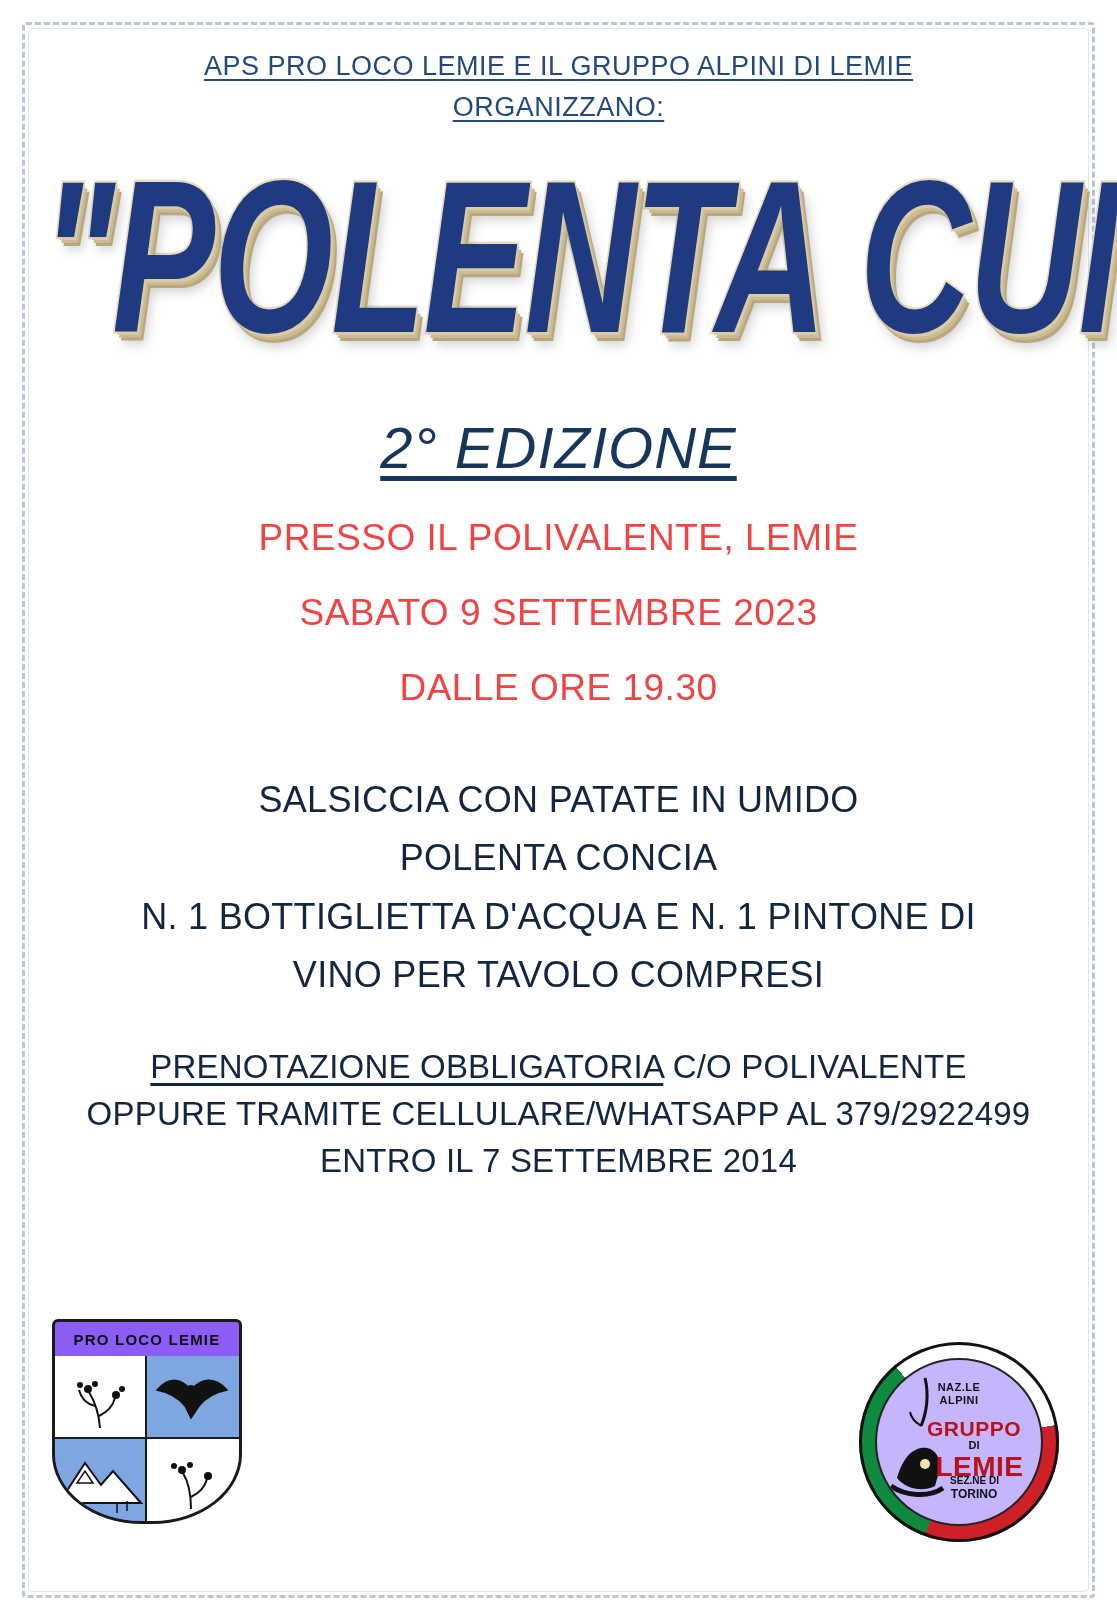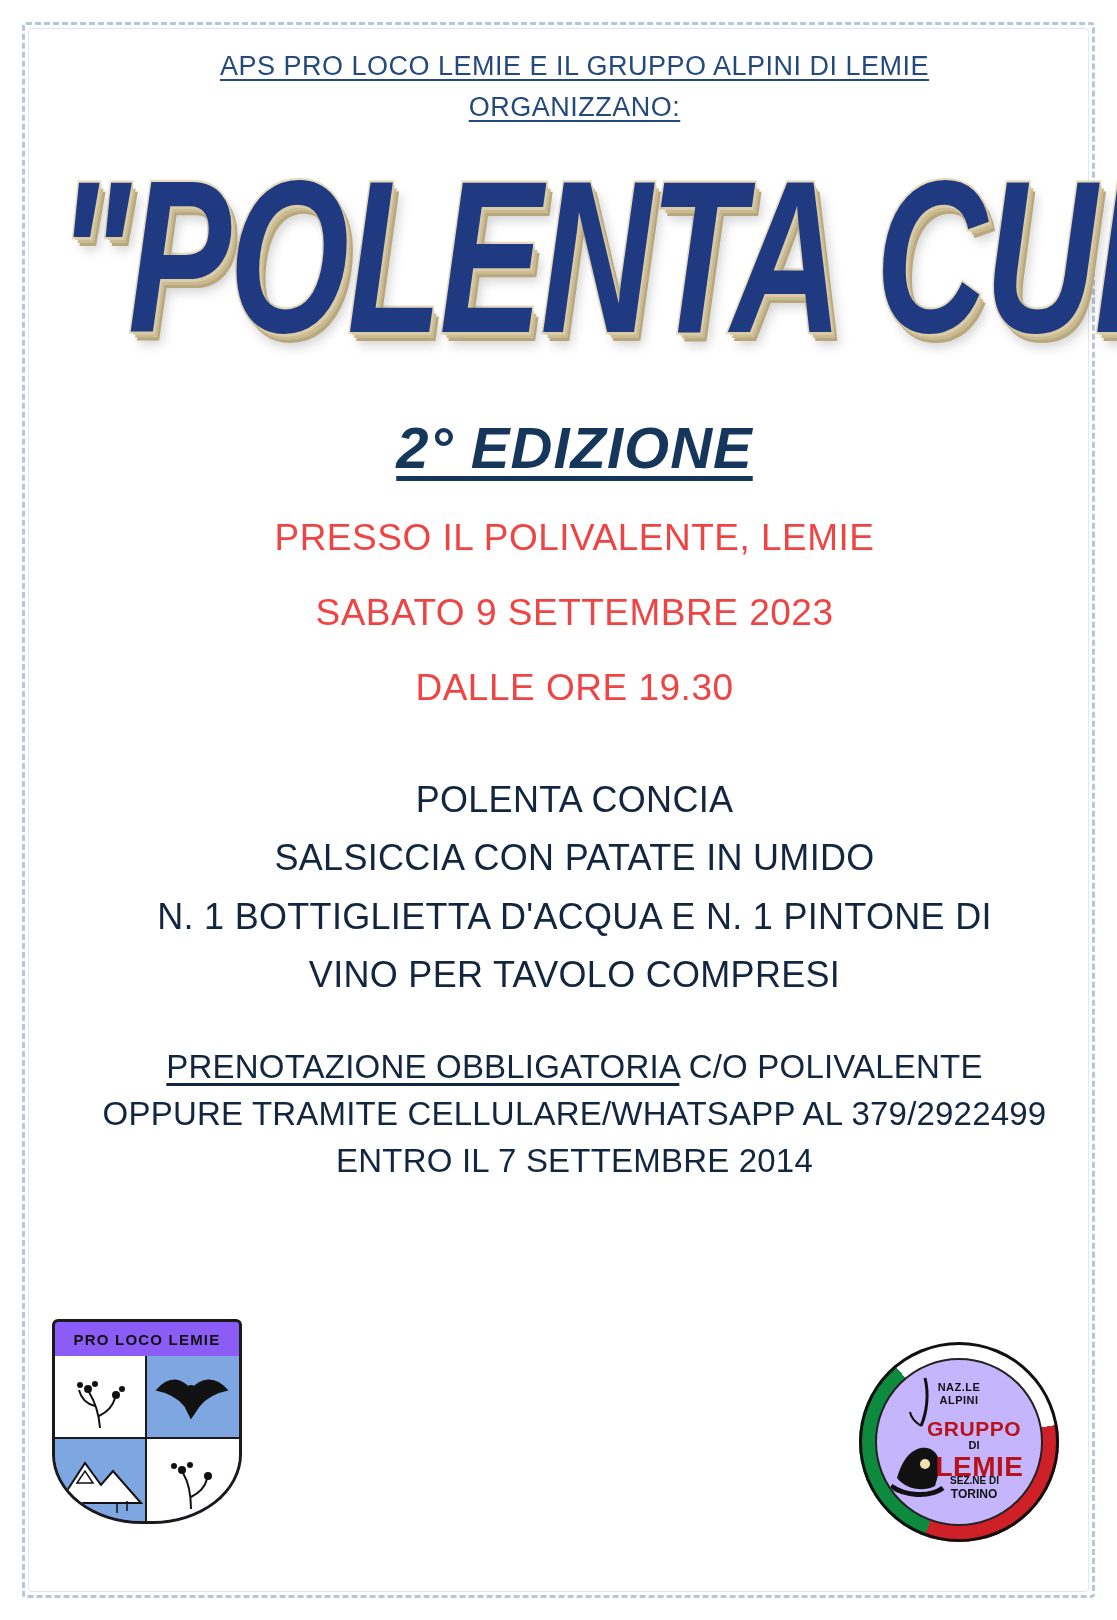--- a/index.html
+++ b/index.html
@@ -36,21 +36,21 @@
     border-radius: 4px;
     pointer-events: none;
   }
   .poster-border.inner {
     left: 28px; top: 28px; right: 28px; bottom: 28px;
     border: 1px solid #dfe6ef;
   }
 
   .content {
     position: absolute;
-    left: 72px;
+    left: 56px;
     top: 46px;
     width: 1005px;
     text-align: center;
   }
 
   .org-line {
     font-size: 27px;
     letter-spacing: 0.5px;
     line-height: 1.5;
     color: #24497c;
@@ -83,21 +83,21 @@
       2px 2px 0 #d9cba6,
       4px 4px 0 #cbbb92,
       6px 6px 0 #b9a87e,
       8px 9px 10px rgba(0,0,0,0.18);
   }
 
   .edition {
     margin-top: 34px;
     font-size: 58px;
     font-style: italic;
-    font-weight: bold;
+    font-weight: normal;
     color: #16365c;
     text-decoration: underline;
     text-underline-offset: 8px;
     letter-spacing: 1px;
   }
 
   .venue, .date, .time {
     font-size: 37px;
     color: #ef4444;
     text-underline-offset: 6px;
@@ -249,22 +249,22 @@
       <div class="wordart">"POLENTA CUNSA"</div>
     </div>
 
     <div class="edition">2° EDIZIONE</div>
 
     <div class="venue">PRESSO IL POLIVALENTE, LEMIE</div>
     <div class="date">SABATO 9 SETTEMBRE 2023</div>
     <div class="time">DALLE ORE 19.30</div>
 
     <div class="menu">
+      <div class="menu-line">SALSICCIA CON PATATE IN UMIDO</div>
       <div class="menu-line">POLENTA CONCIA</div>
-      <div class="menu-line">SALSICCIA CON PATATE IN UMIDO</div>
       <div class="menu-line">N. 1 BOTTIGLIETTA D'ACQUA E N. 1 PINTONE DI</div>
       <div class="menu-line">VINO PER TAVOLO COMPRESI</div>
     </div>
 
 
     <div class="booking">
       <div class="booking-line">
         <span class="ul">PRENOTAZIONE OBBLIGATORIA</span><span> C/O POLIVALENTE</span>
       </div>
       <div class="booking-line">OPPURE TRAMITE CELLULARE/WHATSAPP AL 379/2922499</div>

